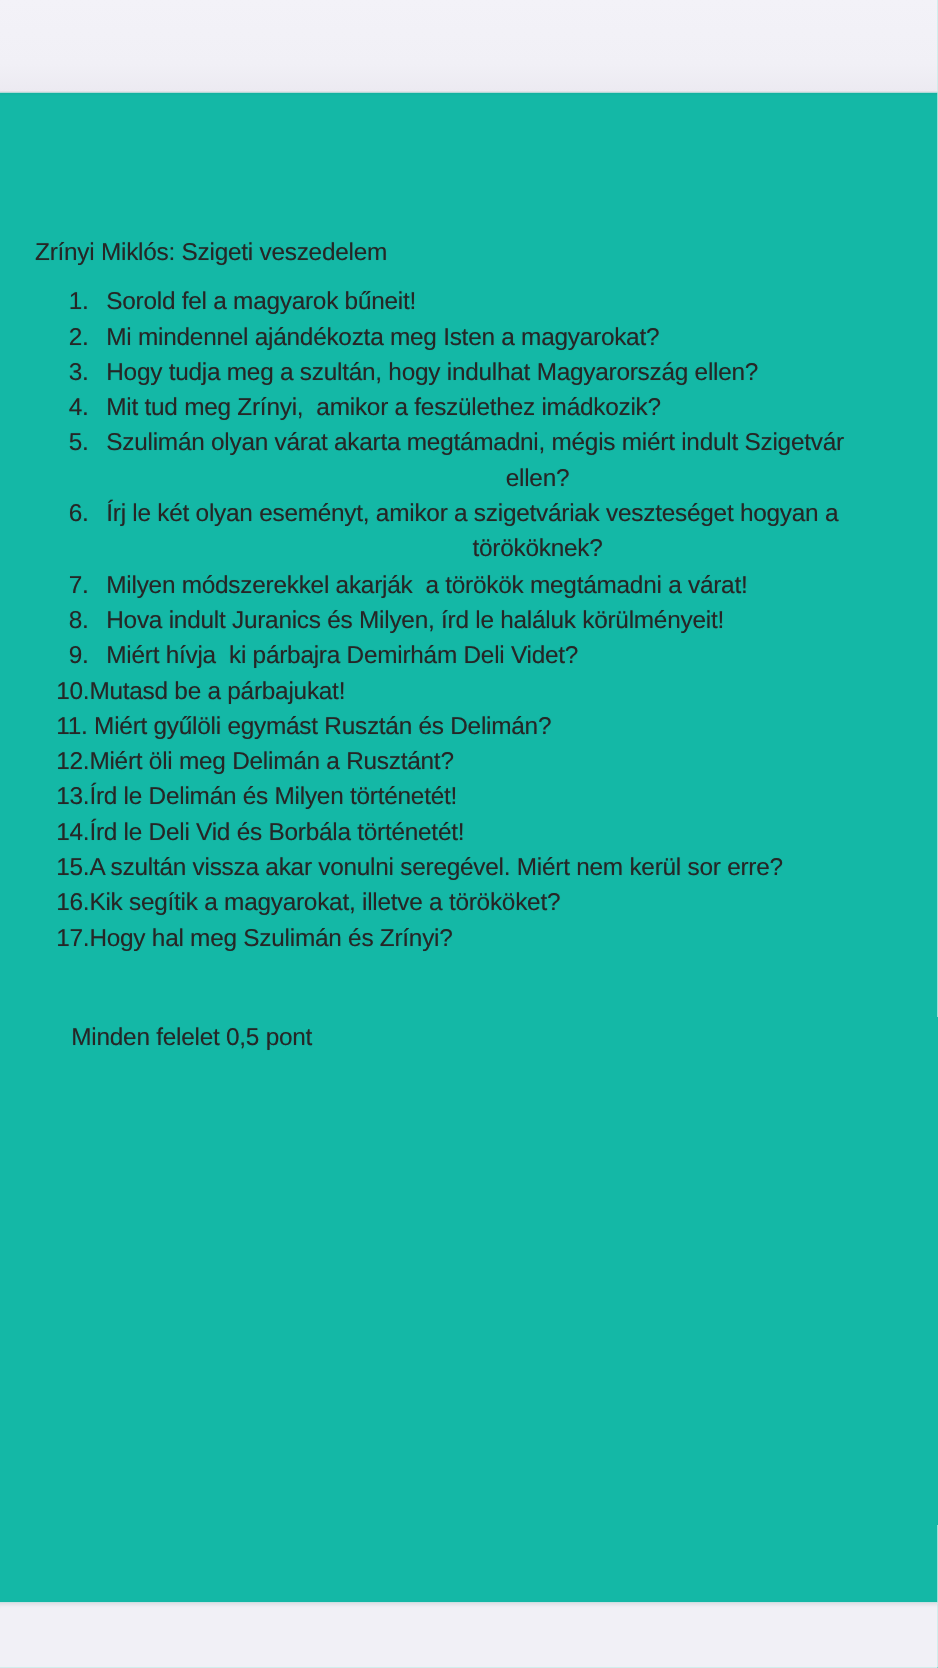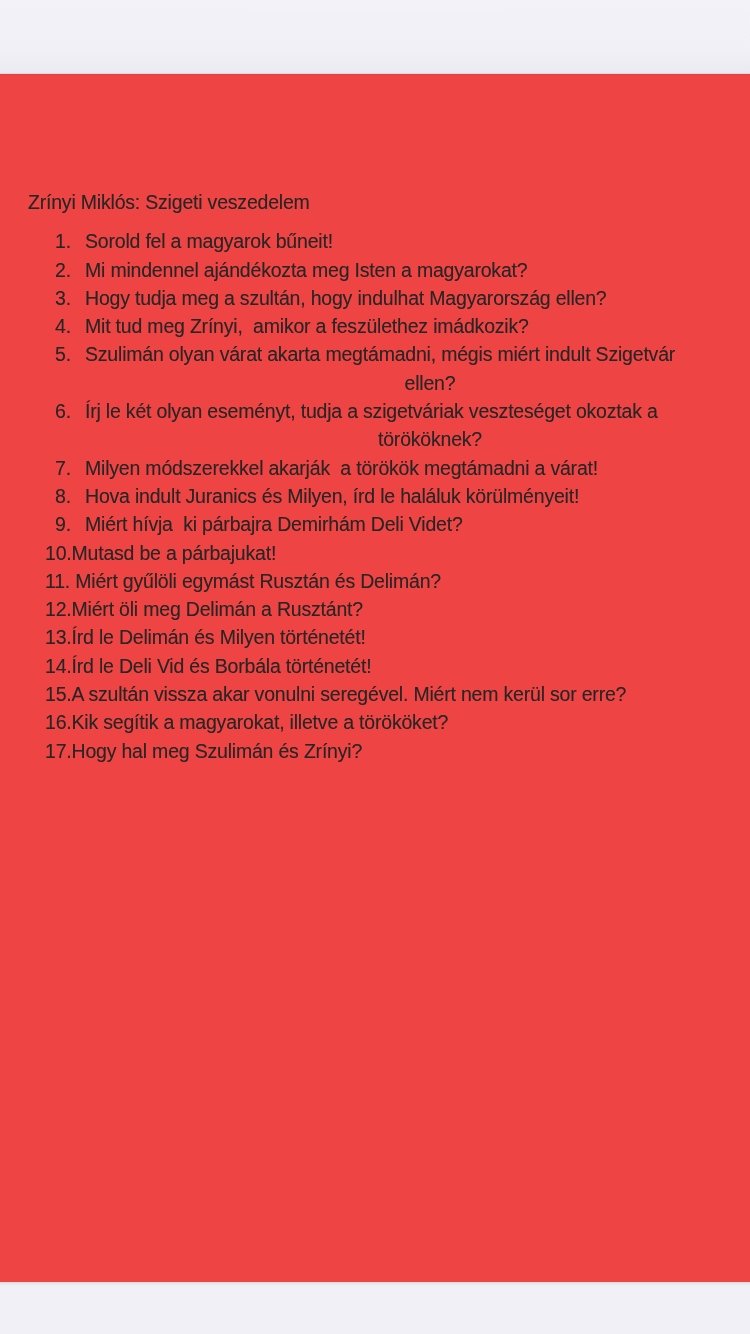--- a/index.html
+++ b/index.html
@@ -33,21 +33,21 @@
     width: 750px;
     height: 51px;
     background: #f1f0f6;
     border-top: 1px solid #dddce2;
     box-shadow: inset 0 3px 3px -2px rgba(0,0,0,0.07);
     z-index: 2;
   }
 
   
   .page {
-    background: #ef4444;
+    background: #14b8a6;
     height: 1208px;
     position: relative;
     z-index: 1;
     color: #262626;
     font-size: 19.5px;
     line-height: 28.3px;
     letter-spacing: -0.2px;
     text-shadow: 0 0 0.6px rgba(38,38,38,0.35);
   }
 
@@ -109,21 +109,21 @@
     <div class="q s"><span class="num">1.</span><span class="txt">Sorold fel a magyarok bűneit!</span></div>
 
     <div class="q s"><span class="num">2.</span><span class="txt">Mi mindennel ajándékozta meg Isten a magyarokat?</span></div>
 
     <div class="q s"><span class="num">3.</span><span class="txt">Hogy tudja meg a szultán, hogy indulhat Magyarország ellen?</span></div>
 
     <div class="q s"><span class="num">4.</span><span class="txt">Mit tud meg Zrínyi,  amikor a feszülethez imádkozik?</span></div>
 
     <div class="q s"><span class="num">5.</span><span class="txt">Szulimán olyan várat akarta megtámadni, mégis miért indult Szigetvár</span><span class="cont">ellen?</span></div>
 
-    <div class="q s"><span class="num">6.</span><span class="txt">Írj le két olyan eseményt, tudja a szigetváriak veszteséget okoztak a</span><span class="cont">törököknek?</span></div>
+    <div class="q s"><span class="num">6.</span><span class="txt">Írj le két olyan eseményt, amikor a szigetváriak veszteséget hogyan a</span><span class="cont">törököknek?</span></div>
 
     <div class="q s"><span class="num">7.</span><span class="txt">Milyen módszerekkel akarják  a törökök megtámadni a várat!</span></div>
 
     <div class="q s"><span class="num">8.</span><span class="txt">Hova indult Juranics és Milyen, írd le haláluk körülményeit!</span></div>
 
     <div class="q s"><span class="num">9.</span><span class="txt">Miért hívja  ki párbajra Demirhám Deli Videt?</span></div>
 
     <div class="q d"><span class="num">10.</span><span class="txt">Mutasd be a párbajukat!</span></div>
 
     <div class="q d"><span class="num">11. </span><span class="txt">Miért gyűlöli egymást Rusztán és Delimán?</span></div>
@@ -136,16 +136,17 @@
 
     <div class="q d"><span class="num">15.</span><span class="txt">A szultán vissza akar vonulni seregével. Miért nem kerül sor erre?</span></div>
 
     <div class="q d"><span class="num">16.</span><span class="txt">Kik segítik a magyarokat, illetve a törököket?</span></div>
 
     <div class="q d"><span class="num">17.</span><span class="txt">Hogy hal meg Szulimán és Zrínyi?</span></div>
 
 
   </div>
 
+  <p class="points-note">Minden felelet 0,5 pont</p>
 
 </div>
 
 <div class="bottom-band"></div>
 
 </body></html>

